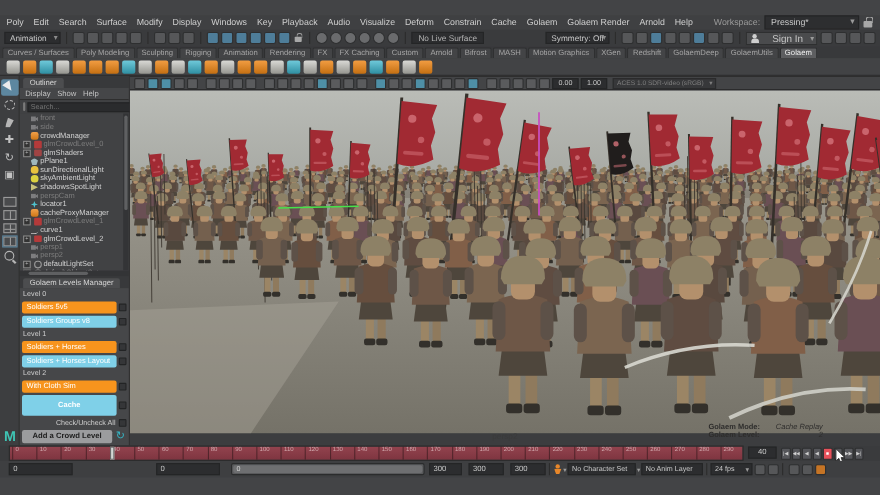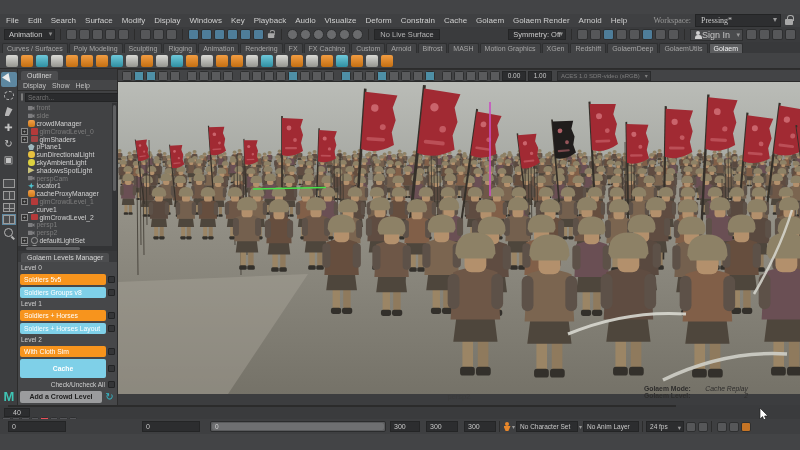--- a/index.html
+++ b/index.html
@@ -7,35 +7,35 @@
   .win{position:relative;width:800px;height:450px;background:#434446;overflow:hidden;
        font-family:"Liberation Sans",sans-serif;color:#c6c6c6;font-size:9px;-webkit-font-smoothing:antialiased;}
   
   .titlebar{position:absolute;left:0;top:0;width:800px;height:14px;background:#323335;display:flex;align-items:center;padding:0 4px;gap:5px;}
   .appicon{width:10px;height:10px;border-radius:2px;background:#0b9aa2;color:#fff;font-size:7px;font-weight:bold;text-align:center;line-height:10px;}
   .title-text{font-size:8.5px;color:#b9b9b9;white-space:nowrap;overflow:hidden;flex:1;}
   .winbtns{display:flex;gap:14px;padding-right:4px;color:#cfcfcf;font-size:9px;}
   .winbtns span{cursor:default;}
   .menubar{position:absolute;left:0;top:14px;width:800px;height:13px;background:#3f4042;display:flex;align-items:center;padding:0 6px;gap:9px;font-size:8px;color:#cfcfcf;white-space:nowrap;}
   .menubar .mitem{cursor:default;}
-  .ws{margin-left:auto;display:flex;align-items:center;gap:4px;color:#9a9a9a;font-family:Liberation Serif, serif;}
+  .ws{margin-left:auto;display:flex;align-items:center;gap:4px;color:#9a9a9a;}
   .ws .wsdrop{background:#2d2e30;border:1px solid #232425;padding:1px 14px 1px 5px;color:#c9c9c9;position:relative;min-width:86px;}
   .wsdrop::after{content:"▾";position:absolute;right:3px;top:0;color:#9a9a9a;}
   .statusline{position:absolute;left:0;top:27px;width:800px;height:15px;background:#3a3b3d;display:flex;align-items:center;padding:0 4px;gap:3px;}
   .dropfield{background:#2c2d2f;border:1px solid #242526;height:11px;display:flex;align-items:center;padding:0 12px 0 4px;position:relative;font-size:7.5px;color:#c9c9c9;white-space:nowrap;}
   .dropfield::after{content:"▾";position:absolute;right:2px;top:0;font-size:7px;color:#8c8c8c;}
   .sep{width:1px;height:11px;background:#2c2c2c;margin:0 2px;}
   .sicon{width:11px;height:11px;border-radius:2px;background:#565759;border:1px solid #2e2f30;}
   .sicon.on{background:#4e7d99;}
   .sicon.round{border-radius:50%;background:#6a6b6d;}
   .lockicon{width:9px;height:11px;position:relative;}
   .lockicon::before{content:"";position:absolute;left:1.5px;top:0;width:5px;height:5px;border:1.3px solid #a8a8a8;border-bottom:none;border-radius:3px 3px 0 0;}
   .lockicon::after{content:"";position:absolute;left:0;top:4px;width:8px;height:6px;background:#a8a8a8;border-radius:1px;}
   .livefield{background:#2c2d2f;border:1px solid #242526;height:11px;padding:0 5px;display:flex;align-items:center;font-size:7.5px;color:#b3b3b3;white-space:nowrap;}
-  .signin{display:flex;align-items:center;gap:0;background:#4a4b4d;border:1px solid #2e2f30;height:12px;padding:0 12px 0 4px;position:relative;}
+  .signin{display:flex;align-items:center;gap:12px;background:#4a4b4d;border:1px solid #2e2f30;height:12px;padding:0 12px 0 4px;position:relative;}
   .signin::after{content:"▾";position:absolute;right:2px;top:1px;font-size:7px;color:#9a9a9a;}
   .person{width:7px;height:8px;position:relative;}
   .person::before{content:"";position:absolute;left:1.5px;top:0;width:4px;height:4px;border-radius:50%;background:#cfcfcf;}
   .person::after{content:"";position:absolute;left:0;top:4.5px;width:7px;height:3.5px;border-radius:3px 3px 0 0;background:#cfcfcf;}
   .shelftabs{position:absolute;left:0;top:42px;width:800px;height:11px;background:#38393b;display:flex;align-items:flex-end;padding:0 2px;overflow:hidden;}
   .stab{padding:1px 4px;font-size:7px;color:#a5a5a5;background:#434446;border:1px solid #2e2f30;border-bottom:none;border-radius:2px 2px 0 0;margin-right:1px;white-space:nowrap;flex-shrink:1;overflow:hidden;}
   .stab.active{background:#5d5e60;color:#f0f0f0;}
   .shelficons{position:absolute;left:0;top:53px;width:800px;height:16px;background:#424345;display:flex;align-items:center;gap:3px;padding:0 6px;border-bottom:1px solid #2c2c2c;}
   .shelf-icon{width:12px;height:12px;border-radius:2px;display:inline-block;}
   .c-gray{background:linear-gradient(#d9d9d5,#95958f);}
@@ -112,21 +112,21 @@
   .vnum{width:24px;height:10px;background:#2c2d2f;border:1px solid #242526;color:#c9c9c9;font-size:6.5px;text-align:center;font-family:"Liberation Sans",sans-serif;padding:0;}
   .aces{margin-left:3px;background:#37383a;border:1px solid #2a2b2c;height:10px;line-height:9px;font-size:6px;color:#7f7f7f;padding:0 10px 0 3px;position:relative;white-space:nowrap;overflow:hidden;max-width:120px;}
   .aces::after{content:"▾";position:absolute;right:2px;top:0;font-size:6px;}
   .vp-scene{position:relative;flex:1;overflow:hidden;}
   .vp-scene svg{position:absolute;left:0;top:0;}
   .camlabel{position:absolute;left:0;right:0;bottom:4px;text-align:center;font-size:7.5px;color:#3a3a3a;}
   .hud{position:absolute;right:52px;bottom:6px;font-size:6.8px;color:#2e2d2c;text-align:left;}
   .hud .hrow{display:flex;gap:8px;justify-content:space-between;min-width:104px;}
   .hud .hval{font-style:italic;}
   
-  .timeslider{position:absolute;left:0;top:405px;width:800px;height:14px;background:#3a3b3d;display:flex;align-items:stretch;flex-direction:column;}
+  .timeslider{position:absolute;left:0;top:405px;width:800px;height:14px;background:#3a3b3d;display:flex;align-items:stretch;}
   .ts-track{position:relative;margin-left:8px;width:668px;background:linear-gradient(#93434e,#7e3540);border:1px solid #2b2b2b;overflow:hidden;}
   .tick{position:absolute;top:0;bottom:0;border-left:1px solid rgba(40,20,22,.55);padding-left:2px;}
   .tick span{font-size:5.5px;color:#d0a8ad;line-height:6px;display:block;}
   .playhead{position:absolute;top:0;bottom:0;width:4px;background:#d3d6d4;border:1px solid #6a6a6a;}
   .curframe{width:26px;height:11px;margin:1px 2px 0 4px;background:#2c2d2f;border:1px solid #242526;color:#c9c9c9;font-size:7px;text-align:center;padding:0;}
   .pb{display:flex;align-items:center;gap:1px;margin-left:2px;}
   .pbtn{width:8.5px;height:11px;background:#55565a;border:1px solid #2e2f30;border-radius:1.5px;color:#cfcfcf;font-size:4.5px;line-height:10px;text-align:center;overflow:hidden;}
   .pbtn.red{background:#e8505a;color:#fff;}
   .cursor{position:absolute;right:31px;top:3px;pointer-events:none;}
   
@@ -154,21 +154,21 @@
   .scripticon{width:9px;height:9px;border:1px solid #9a9a9a;position:relative;flex-shrink:0;}
   .scripticon::before{content:"";position:absolute;left:1px;top:2px;width:5px;height:1px;background:#9a9a9a;box-shadow:0 2.5px 0 #9a9a9a;}
 </style>
 </head>
 <body>
 
 <div class="win">
 
 
   <div class="menubar">
-    <span class="mitem">File</span>
+    <span class="mitem">Poly</span>
       <span class="mitem">Edit</span>
       <span class="mitem">Search</span>
       <span class="mitem">Surface</span>
       <span class="mitem">Modify</span>
       <span class="mitem">Display</span>
       <span class="mitem">Windows</span>
       <span class="mitem">Key</span>
       <span class="mitem">Playback</span>
       <span class="mitem">Audio</span>
       <span class="mitem">Visualize</span>

